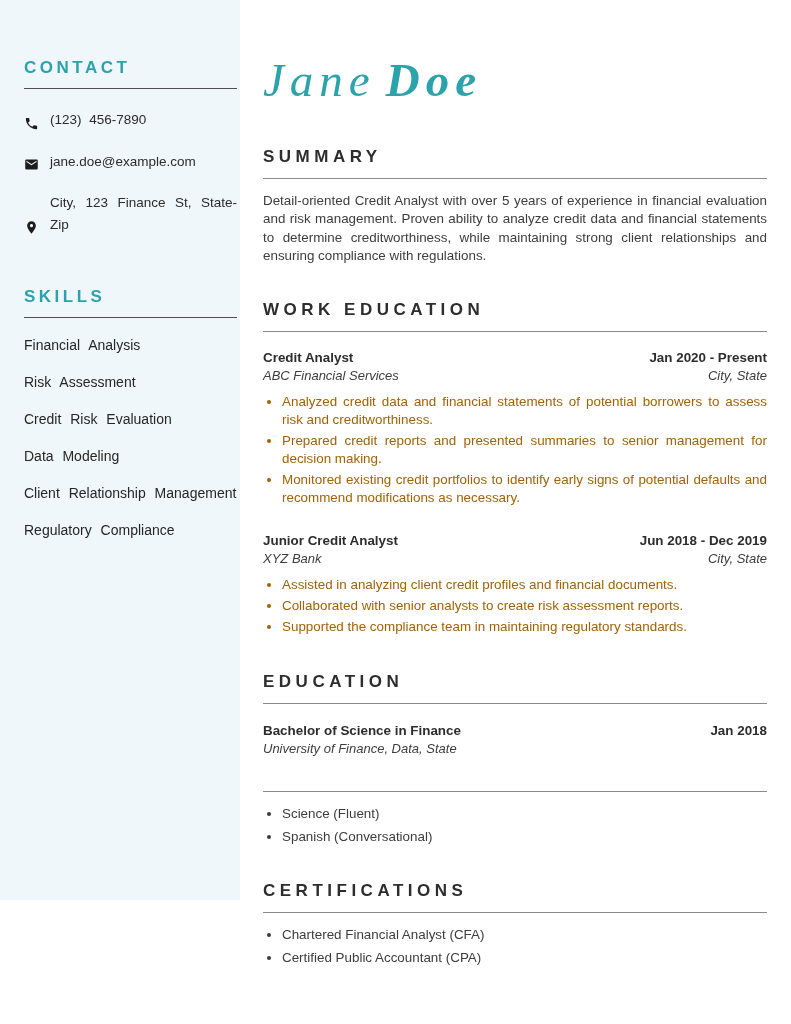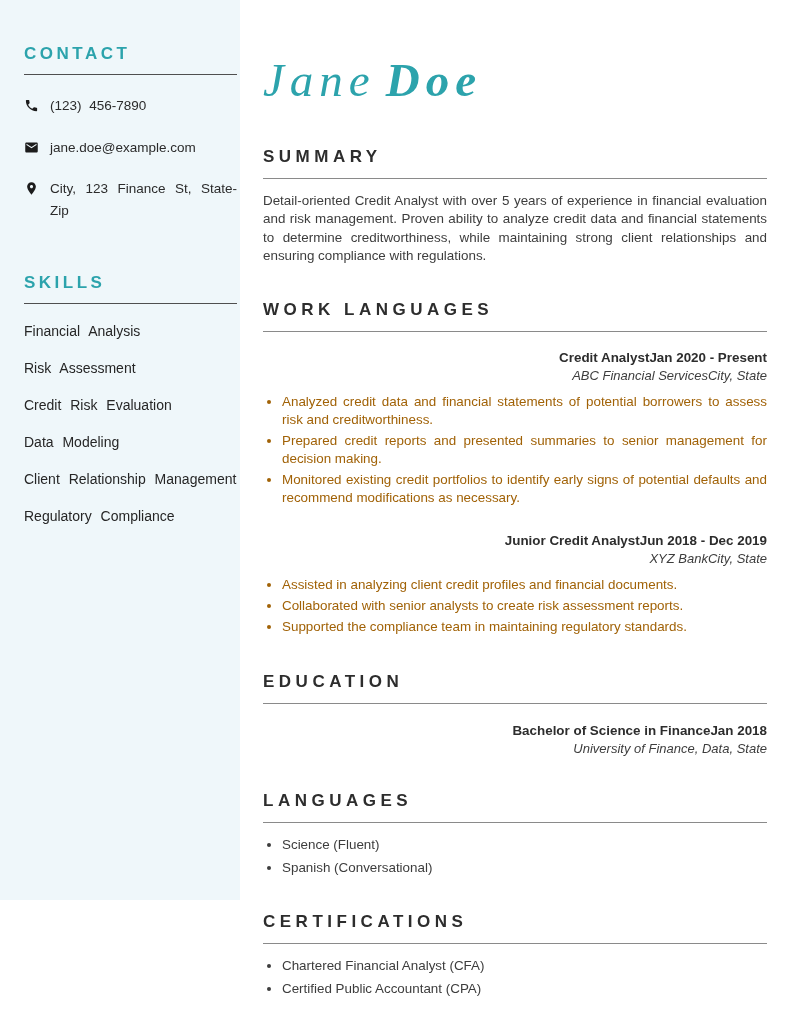--- a/index.html
+++ b/index.html
@@ -12,34 +12,34 @@
     overflow: hidden;
   }
   .page { position: absolute; inset: 0; }
 
   
   .sidebar {
     position: absolute;
     left: 0; top: 0;
     width: 240px; height: 900px;
     background: var(--sidebar-bg, #EFF7FA);
-    padding: 44px 3px 0 24px;
+    padding: 58px 3px 0 24px;
   }
   .side-title {
     font-size: 17px;
     font-weight: bold;
     letter-spacing: 3.5px;
     color: var(--accent, #2CA3AC);
   }
   .side-rule { border: none; border-top: 1px solid #4f4f4f; margin-top: 10px; }
   .side-section + .side-section { margin-top: 52px; }
 
   .contact-item {
     display: flex;
-    align-items: flex-start;
+    align-items: flex-end;
     gap: 11px;
     margin-top: 20px;
     font-size: 13.5px;
     line-height: 1.6;
     color: #2b2b2b;
     word-spacing: 4px;
   }
   .cicon { flex: 0 0 15px; width: 15px; height: 15px; margin-top: 3px; }
   .cicon svg { width: 15px; height: 15px; display: block; fill: #1c1c1c; }
   .contact-text { text-align: justify; }
@@ -89,21 +89,21 @@
     font-size: 13.4px;
     line-height: 1.35;
     text-align: justify;
     color: #3d3d3d;
   }
 
   .job { margin-top: 18px; }
   .job + .job { margin-top: 26px; }
   .entry-row {
     display: flex;
-    justify-content: flex-end;
+    justify-content: space-between;
     align-items: baseline;
     font-size: 13.4px;
   }
   .role { font-weight: bold; color: #2d2d2d; }
   .dates { font-weight: bold; color: #2d2d2d; white-space: nowrap; }
   .company-row { margin-top: 3px; font-size: 13px; font-style: italic; color: #3d3d3d; }
 
   .bullets { margin-top: 10px; padding-left: 19px; }
   .bullets li {
     font-size: 13.4px;
@@ -174,21 +174,21 @@
 
     <h1 class="name"><span class="first">Jane</span><span class="last">Doe</span></h1>
 
     <section>
       <h2 class="sec-title">SUMMARY</h2>
       <hr class="rule">
       <p class="summary-text">Detail-oriented Credit Analyst with over 5 years of experience in financial evaluation and risk management. Proven ability to analyze credit data and financial statements to determine creditworthiness, while maintaining strong client relationships and ensuring compliance with regulations.</p>
     </section>
 
     <section>
-      <h2 class="sec-title">WORK LANGUAGES</h2>
+      <h2 class="sec-title">WORK EDUCATION</h2>
       <hr class="rule">
 
       <div class="job">
         <div class="entry-row">
           <span class="role">Credit Analyst</span>
           <span class="dates">Jan 2020 - Present</span>
         </div>
         <div class="entry-row company-row">
           <span>ABC Financial Services</span>
           <span>City, State</span>
@@ -225,21 +225,20 @@
           <span class="role">Bachelor of Science in Finance</span>
           <span class="dates">Jan 2018</span>
         </div>
         <div class="entry-row company-row">
           <span>University of Finance, Data, State</span>
         </div>
       </div>
     </section>
 
     <section>
-      <h2 class="sec-title">LANGUAGES</h2>
       <hr class="rule">
       <ul class="plain-list">
         <li>Science (Fluent)</li>
         <li>Spanish (Conversational)</li>
       </ul>
     </section>
 
     <section>
       <h2 class="sec-title">CERTIFICATIONS</h2>
       <hr class="rule">

